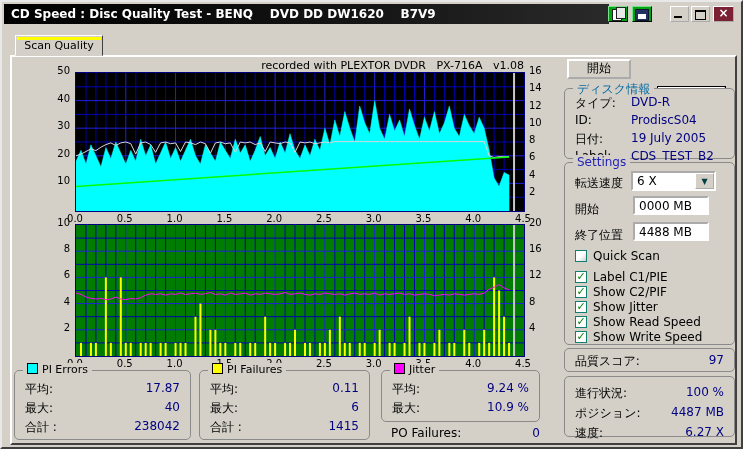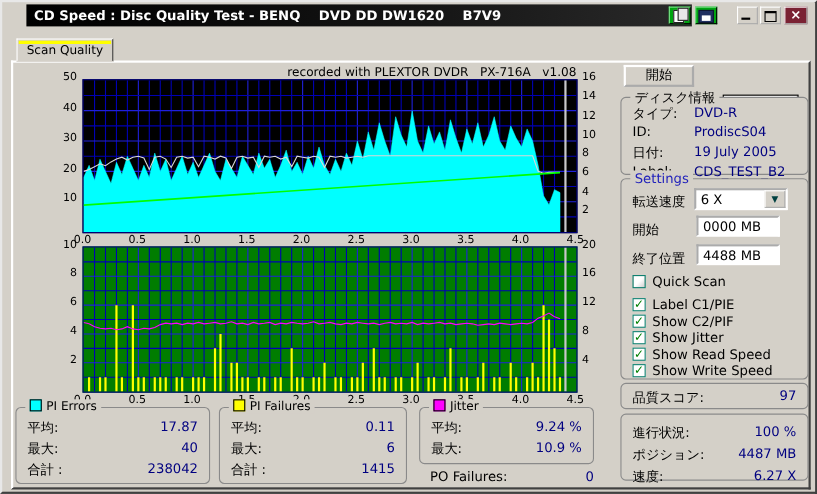--- a/index.html
+++ b/index.html
@@ -1,19 +1,19 @@
 <!DOCTYPE html>
 <html><head>
 <meta charset="utf-8">
 <style>
   html,body{margin:0;padding:0;background:#808080;font-family:"DejaVu Sans","Liberation Sans",sans-serif;}
   #win{position:relative;width:743px;height:449px;background:#d4d0c8;box-sizing:border-box;
        border:2px solid;border-color:#e8e8e8 #404040 #404040 #e8e8e8;overflow:hidden;}
   .titlebar{position:absolute;left:2px;top:2px;width:605px;height:20px;
-            background:linear-gradient(90deg,#000000,#151515 60%,#2a2a2a);margin-left:20px;}
+            background:linear-gradient(90deg,#000000,#151515 60%,#2a2a2a);}
   .title{color:#ffffff;font-weight:bold;font-size:12px;line-height:20px;padding-left:7px;white-space:pre;display:block;}
   .tbtn{position:absolute;top:4px;height:16px;box-sizing:border-box;border:1px outset #ffffff;background:#d4d0c8;}
   .tbtn.green{background:#00a410;border-color:#7be08a #055a10 #055a10 #7be08a;}
   .icon-pages{position:absolute;left:3px;top:2px;width:8px;height:10px;background:#ffffff;border:1px solid #222;}
   .icon-pages:after{content:"";position:absolute;left:3px;top:-3px;width:8px;height:10px;background:#e8e8e8;border:1px solid #222;}
   .icon-floppy{position:absolute;left:2px;top:2px;width:12px;height:10px;background:#203060;border:1px solid #101830;}
   .icon-floppy:after{content:"";position:absolute;left:2px;top:4px;width:8px;height:5px;background:#ffffff;}
   .btn-min span{position:absolute;left:3px;bottom:3px;width:8px;height:0;border-bottom:2px solid #000;}
   .btn-max span{position:absolute;left:3px;top:3px;width:9px;height:7px;border:1px solid #000;border-top:2px solid #000;}
   .btn-close{background:#7a2233 !important;color:#fff;font-weight:bold;font-size:12px;line-height:13px;text-align:center;}
@@ -21,21 +21,21 @@
        border:1px solid;border-color:#ffffff #404040 #d4d0c8 #ffffff;z-index:3;}
   .tab .ystrip{position:absolute;left:1px;right:1px;top:1px;height:3px;background:#ffff00;}
   .tab .tlabel{display:block;text-align:center;font-size:11px;line-height:19px;color:#000;}
   .panel{position:absolute;left:8px;top:53px;width:727px;height:390px;box-sizing:border-box;background:#d4d0c8;
          border:2px solid;border-color:#ffffff #404040 #404040 #ffffff;}
   .note{position:absolute;left:240px;top:57px;width:282px;text-align:right;font-size:11px;color:#000;white-space:pre;}
   .tick{position:absolute;font-size:10px;color:#000;white-space:nowrap;}
   .groupbox{position:absolute;box-sizing:border-box;border:1px solid #8a8a8a;border-radius:5px;background:#d4d0c8;}
   .legend{position:absolute;top:-8px;left:8px;background:#d4d0c8;padding:0 4px;font-size:11px;white-space:nowrap;}
   .legend .sq{display:inline-block;width:9px;height:9px;border:1px solid #000;vertical-align:-1px;margin-right:4px;}
-  .lg-teal{color:#000000;font-size:12px;}
+  .lg-teal{color:#0369a1;font-size:12px;}
   .lg-blue{color:#2222bb;font-size:12px;}
   .grow{position:absolute;left:10px;right:10px;height:16px;font-size:12px;color:#000;}
   .grow .lab{position:absolute;left:0;top:0;}
   .grow .val{position:absolute;right:0;top:0;color:#000080;text-align:right;}
   .grow .val.mid{right:auto;left:56px;text-align:left;}
   .btn{position:absolute;box-sizing:border-box;background:#d4d0c8;border:2px outset #ffffff;font-size:12px;color:#000;text-align:center;}
   .btn.default{border:2px outset #ffffff;outline:1px solid #000;}
   .btn .focusrect{position:absolute;left:2px;top:2px;right:2px;bottom:2px;border:1px dotted #555;}
   .btn .blabel{line-height:15px;display:block;}
   .tinput{position:absolute;box-sizing:border-box;background:#ffffff;border:2px inset #ffffff;font-size:12px;

